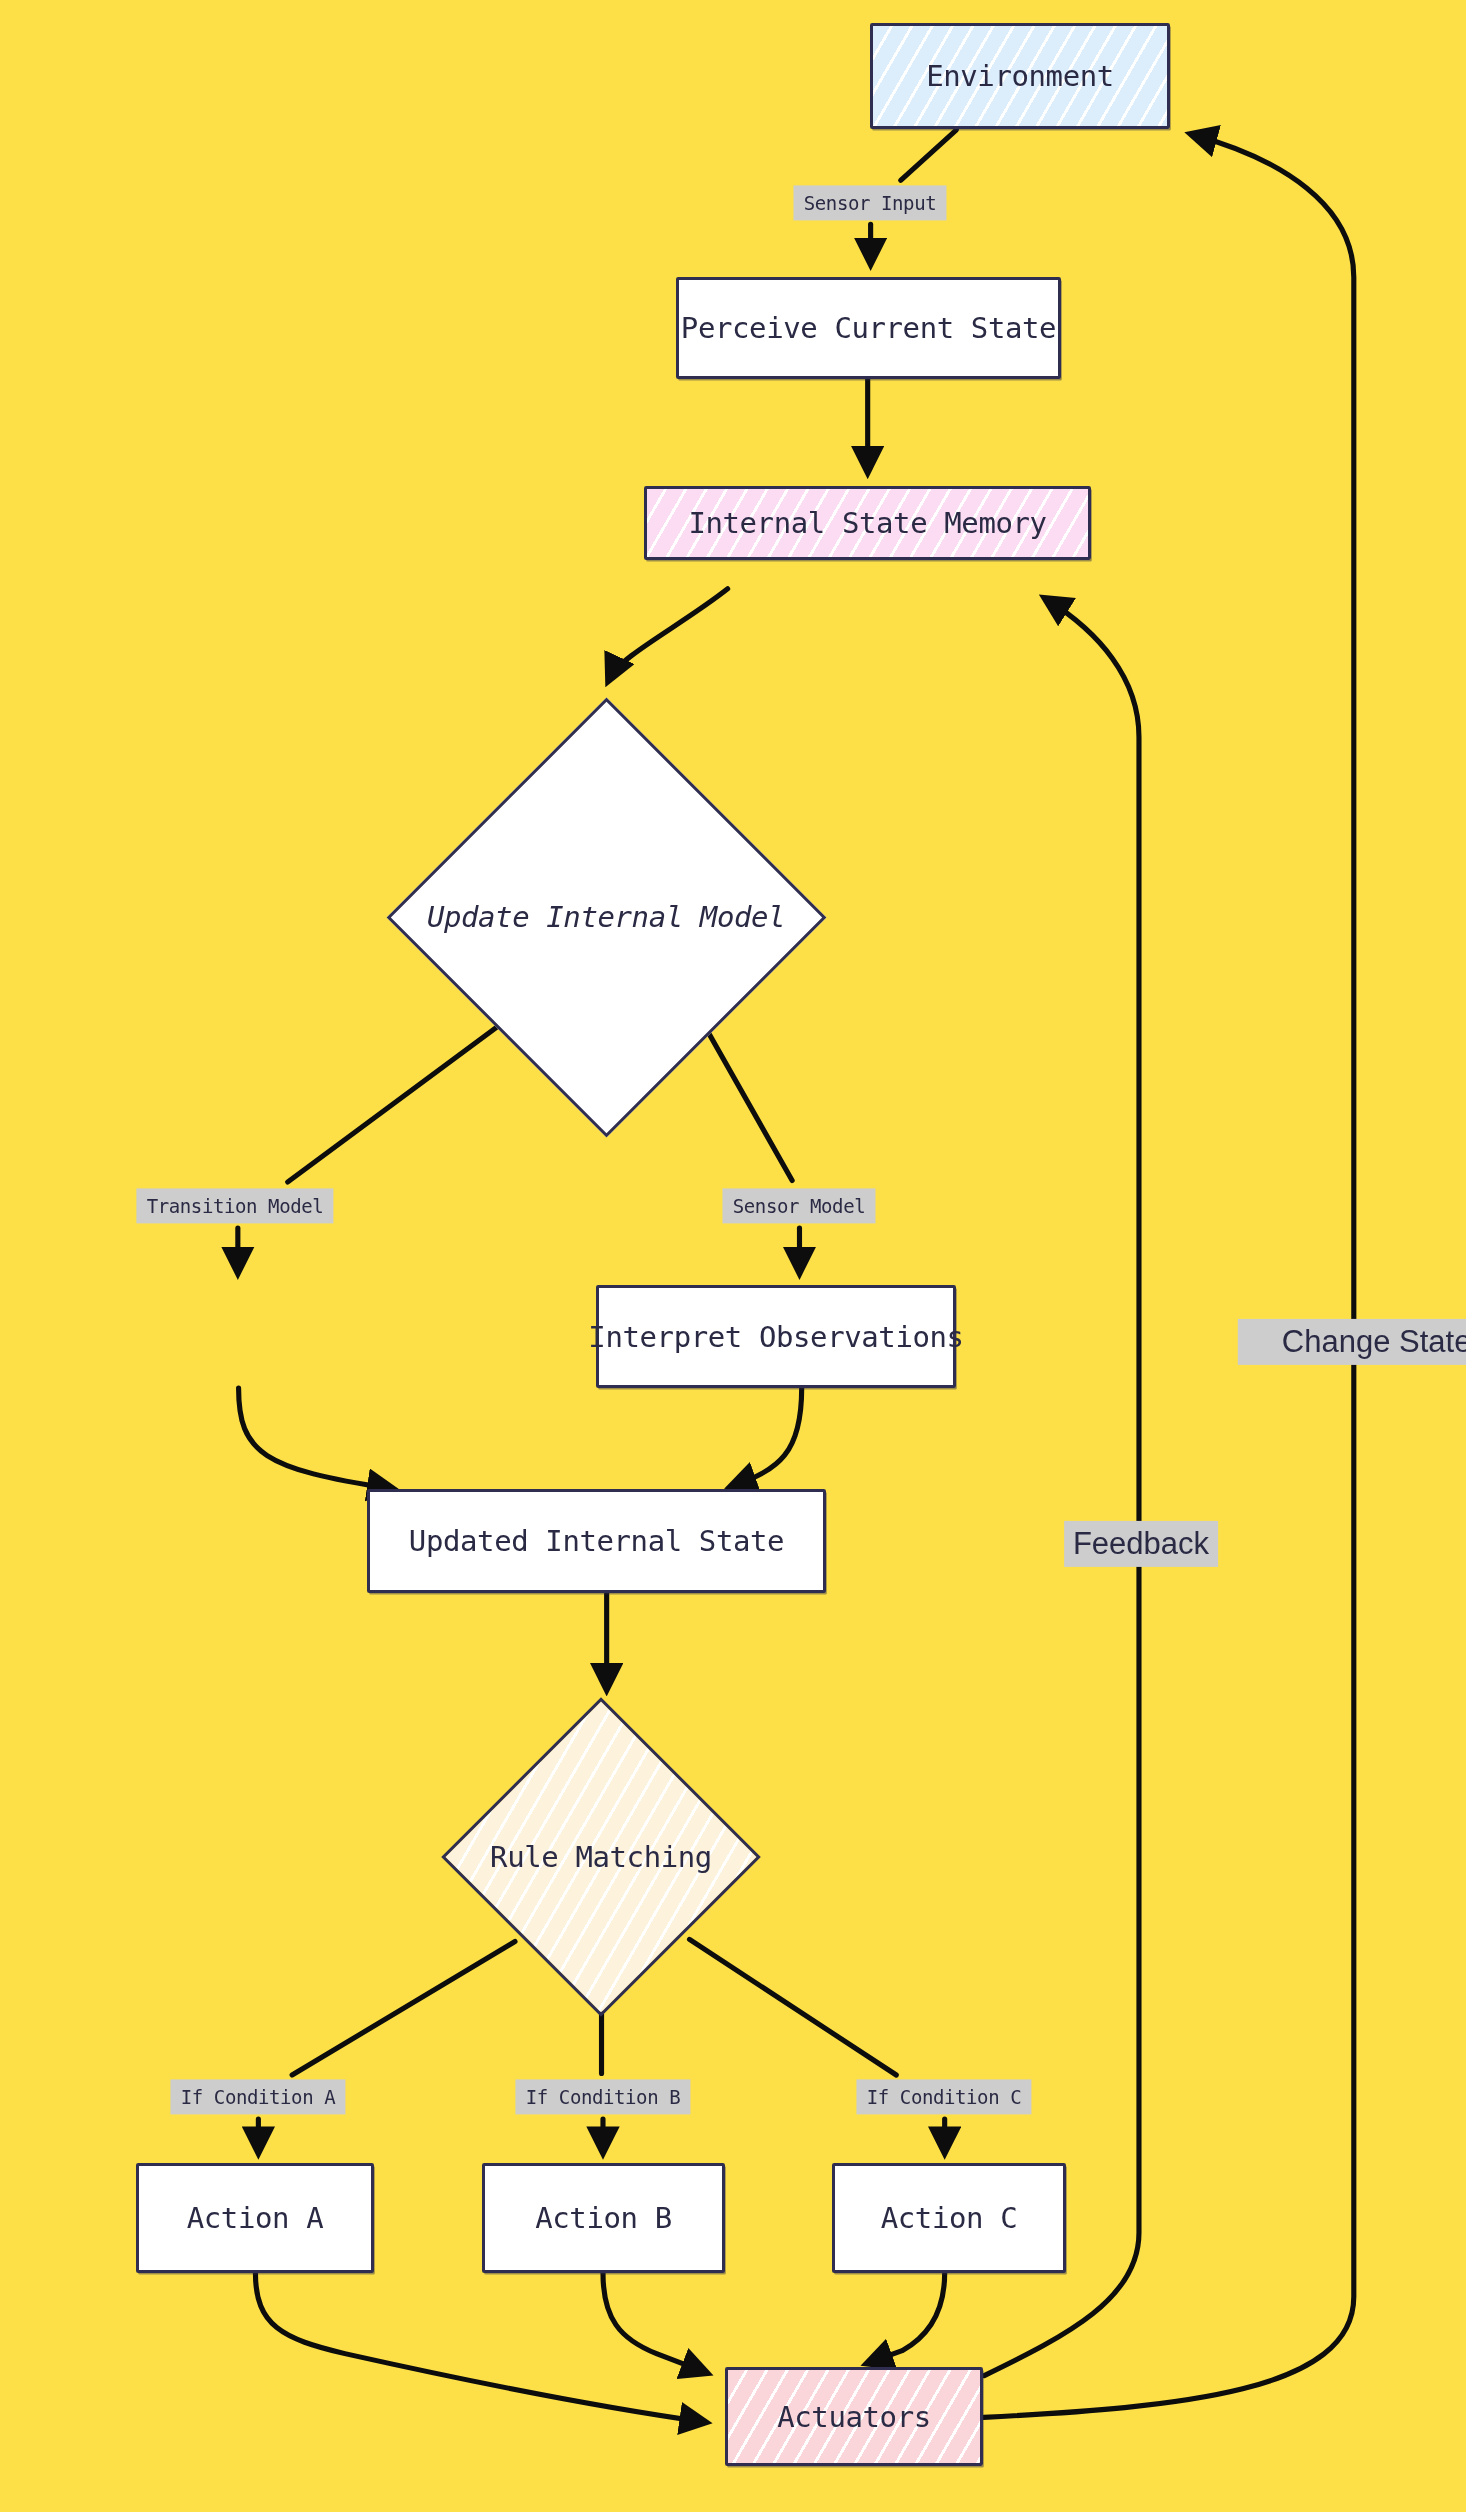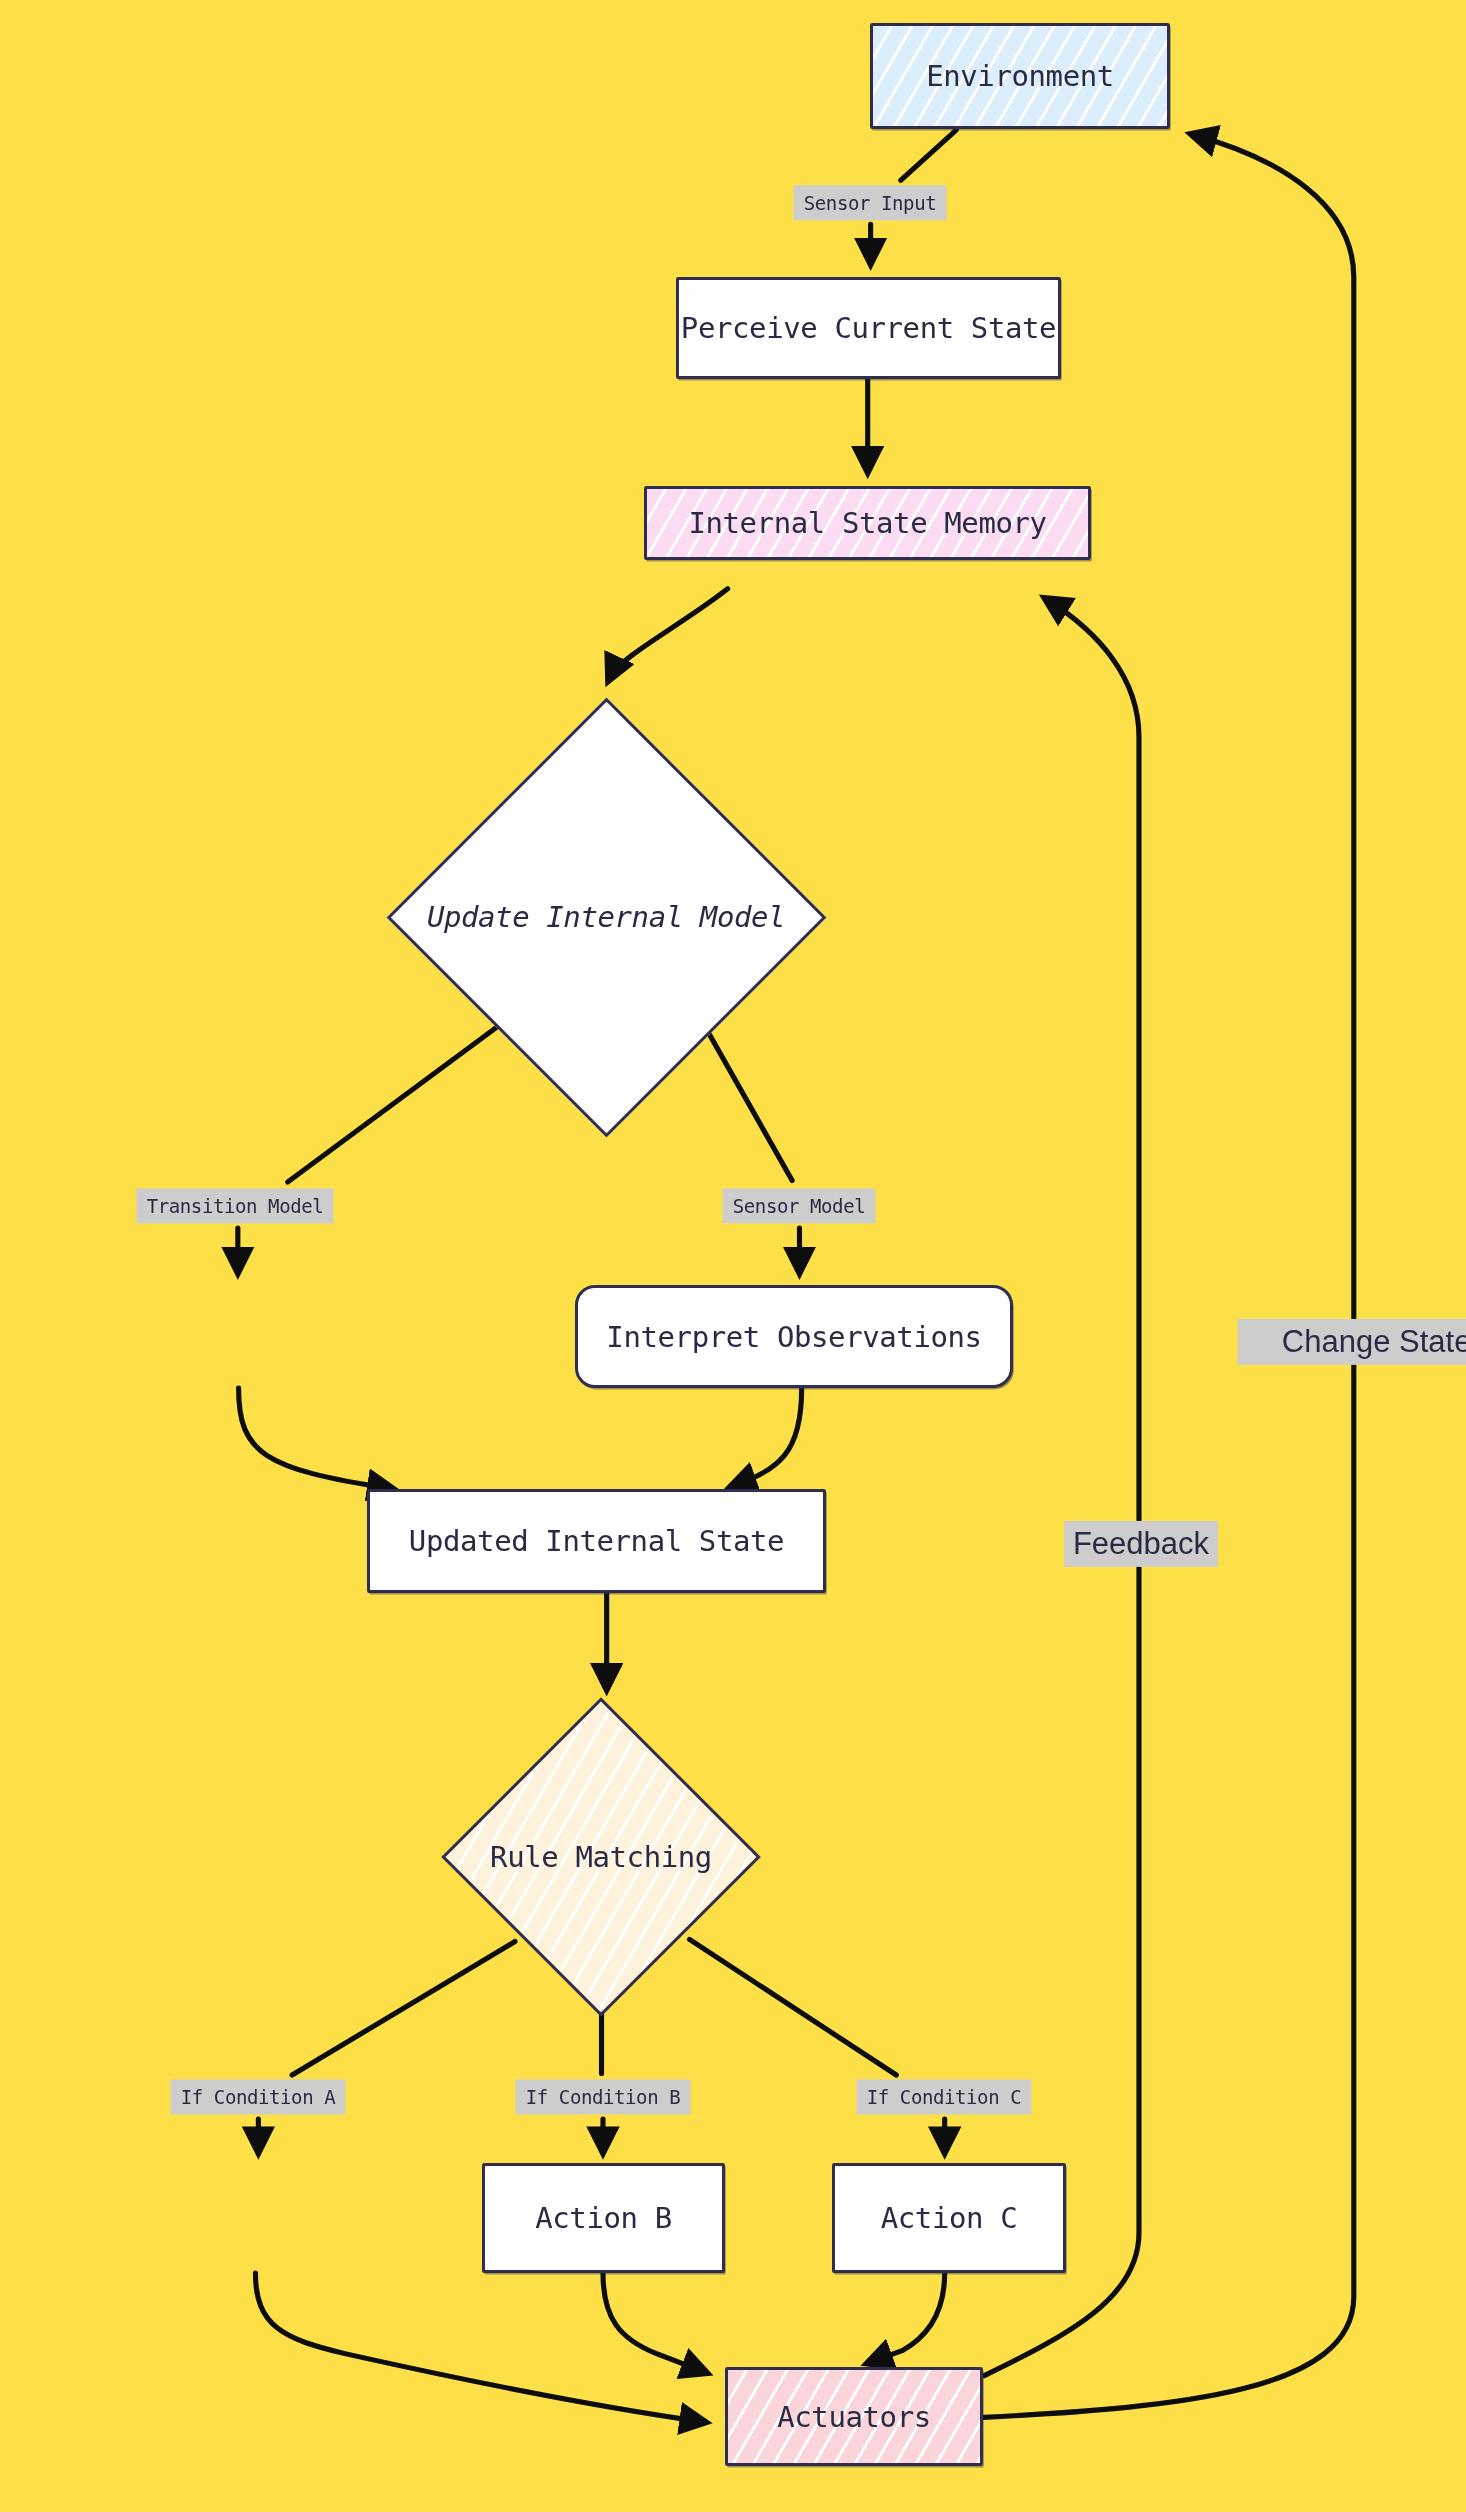--- a/index.html
+++ b/index.html
@@ -114,24 +114,25 @@
     <path d="M 1341,3297 C 1610,3283 1846,3262 1846,3132 L 1846,378 C 1846,280 1748,217 1628,184" marker-end="url(#ah)"></path>
   </svg>
 
   <div class="node fill-blue" style="left:870px; top:23px; width:300px; height:106px;">Environment</div>
 
   <div class="node fill-plain" style="left:660px; top:277px; width:385px; height:102px;margin-left:16px;">Perceive Current State</div>
 
   <div class="node fill-pink" style="left:644px; top:486px; width:447px; height:74px;">Internal State Memory</div>
 
 
-  <div class="node fill-plain" style="left:575px; top:1285px; width:438px; height:103px;border-radius:20px;">Interpret Observations</div>
+  <div class="node fill-plain" style="left:596px; top:1285px; width:360px; height:103px;">Interpret Observations</div>
 
   <div class="node fill-plain" style="left:367px; top:1489px; width:459px; height:104px;">Updated Internal State</div>
 
+  <div class="node fill-plain" style="left:136px; top:2163px; width:238px; height:110px;">Action A</div>
 
   <div class="node fill-plain" style="left:482px; top:2163px; width:243px; height:110px;text-align:center;">Action B</div>
 
   <div class="node fill-plain" style="left:832px; top:2163px; width:234px; height:110px;">Action C</div>
 
   <div class="node fill-rose" style="left:725px; top:2367px; width:258px; height:99px;">Actuators</div>
 
   <div class="diamond fill-plain" style="left:451px; top:762px; width:311px; height:311px;"></div>
   <div class="diamond-label" style="left:606px; top:917px;font-style:italic;">Update Internal Model</div>
 

